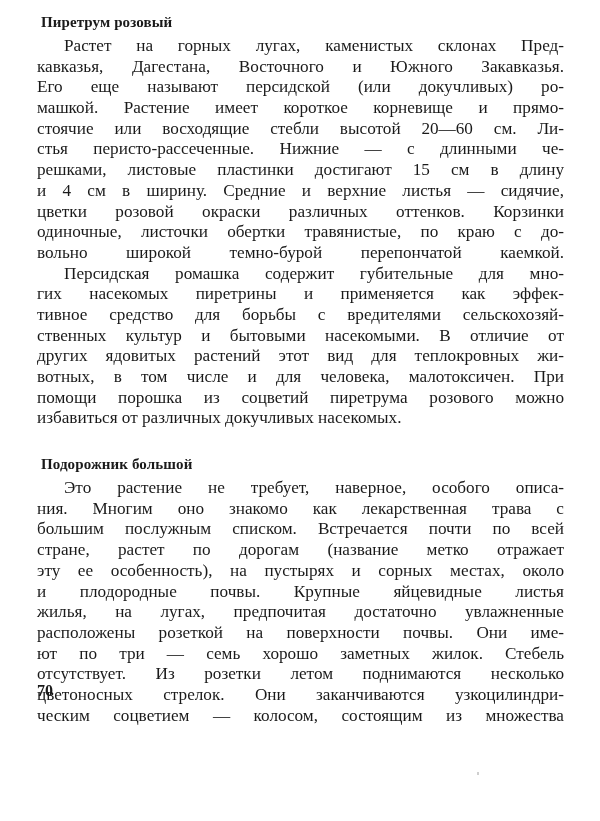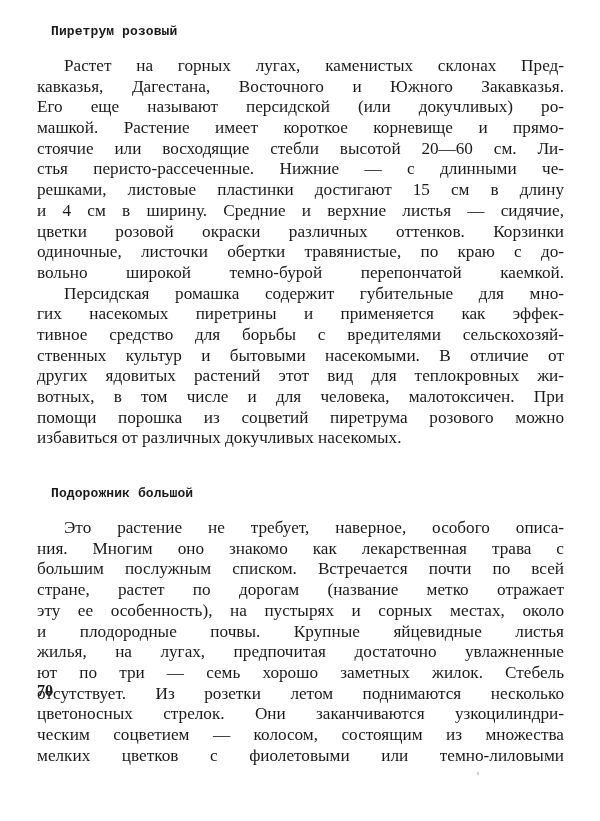--- a/index.html
+++ b/index.html
@@ -1,24 +1,24 @@
 <!DOCTYPE html>
 <html><head>
 <meta charset="utf-8">
 <style>
   html, body { margin: 0; padding: 0; background: #ffffff; }
   body { width: 600px; height: 821px; position: relative; overflow: hidden; color: #1a1a1a; }
   .page { position: absolute; left: 37px; top: 8px; width: 527px; }
   .heading {
-    font-family: Liberation Mono, monospace;
+    font-family: Liberation Serif, serif;
     font-weight: bold;
-    font-size: 13px;
+    font-size: 15px;
     line-height: 20px;
     height: 20px;
-    margin: 14px;
+    margin: 4px;
     letter-spacing: 0.1px;
   }
   .line {
     font-family: "Liberation Serif", serif;
     font-size: 17.2px;
     line-height: 20.7px;
     height: 20.7px;
     white-space: nowrap;
     text-align: justify;
     text-align-last: justify;
@@ -68,23 +68,23 @@
   <div>
     <h2 class="heading">Подорожник большой</h2>
     <div>
       <div class="line first">Это растение не требует, наверное, особого описа-</div>
       <div class="line">ния. Многим оно знакомо как лекарственная трава с</div>
       <div class="line">большим послужным списком. Встречается почти по всей</div>
       <div class="line">стране, растет по дорогам (название метко отражает</div>
       <div class="line">эту ее особенность), на пустырях и сорных местах, около</div>
       <div class="line">и плодородные почвы. Крупные яйцевидные листья</div>
       <div class="line">жилья, на лугах, предпочитая достаточно увлажненные</div>
+      <div class="line">расположены розеткой на поверхности почвы. Они име-</div>
       <div class="line">ют по три — семь хорошо заметных жилок. Стебель</div>
       <div class="line">отсутствует. Из розетки летом поднимаются несколько</div>
       <div class="line">цветоносных стрелок. Они заканчиваются узкоцилиндри-</div>
       <div class="line">ческим соцветием — колосом, состоящим из множества</div>
-      <div class="line">мелких цветков с фиолетовыми или темно-лиловыми</div>
     </div>
   </div>
 </div>
 
 <div class="pagenum">70</div>
 <div class="speck"></div>
 
 </body></html>

